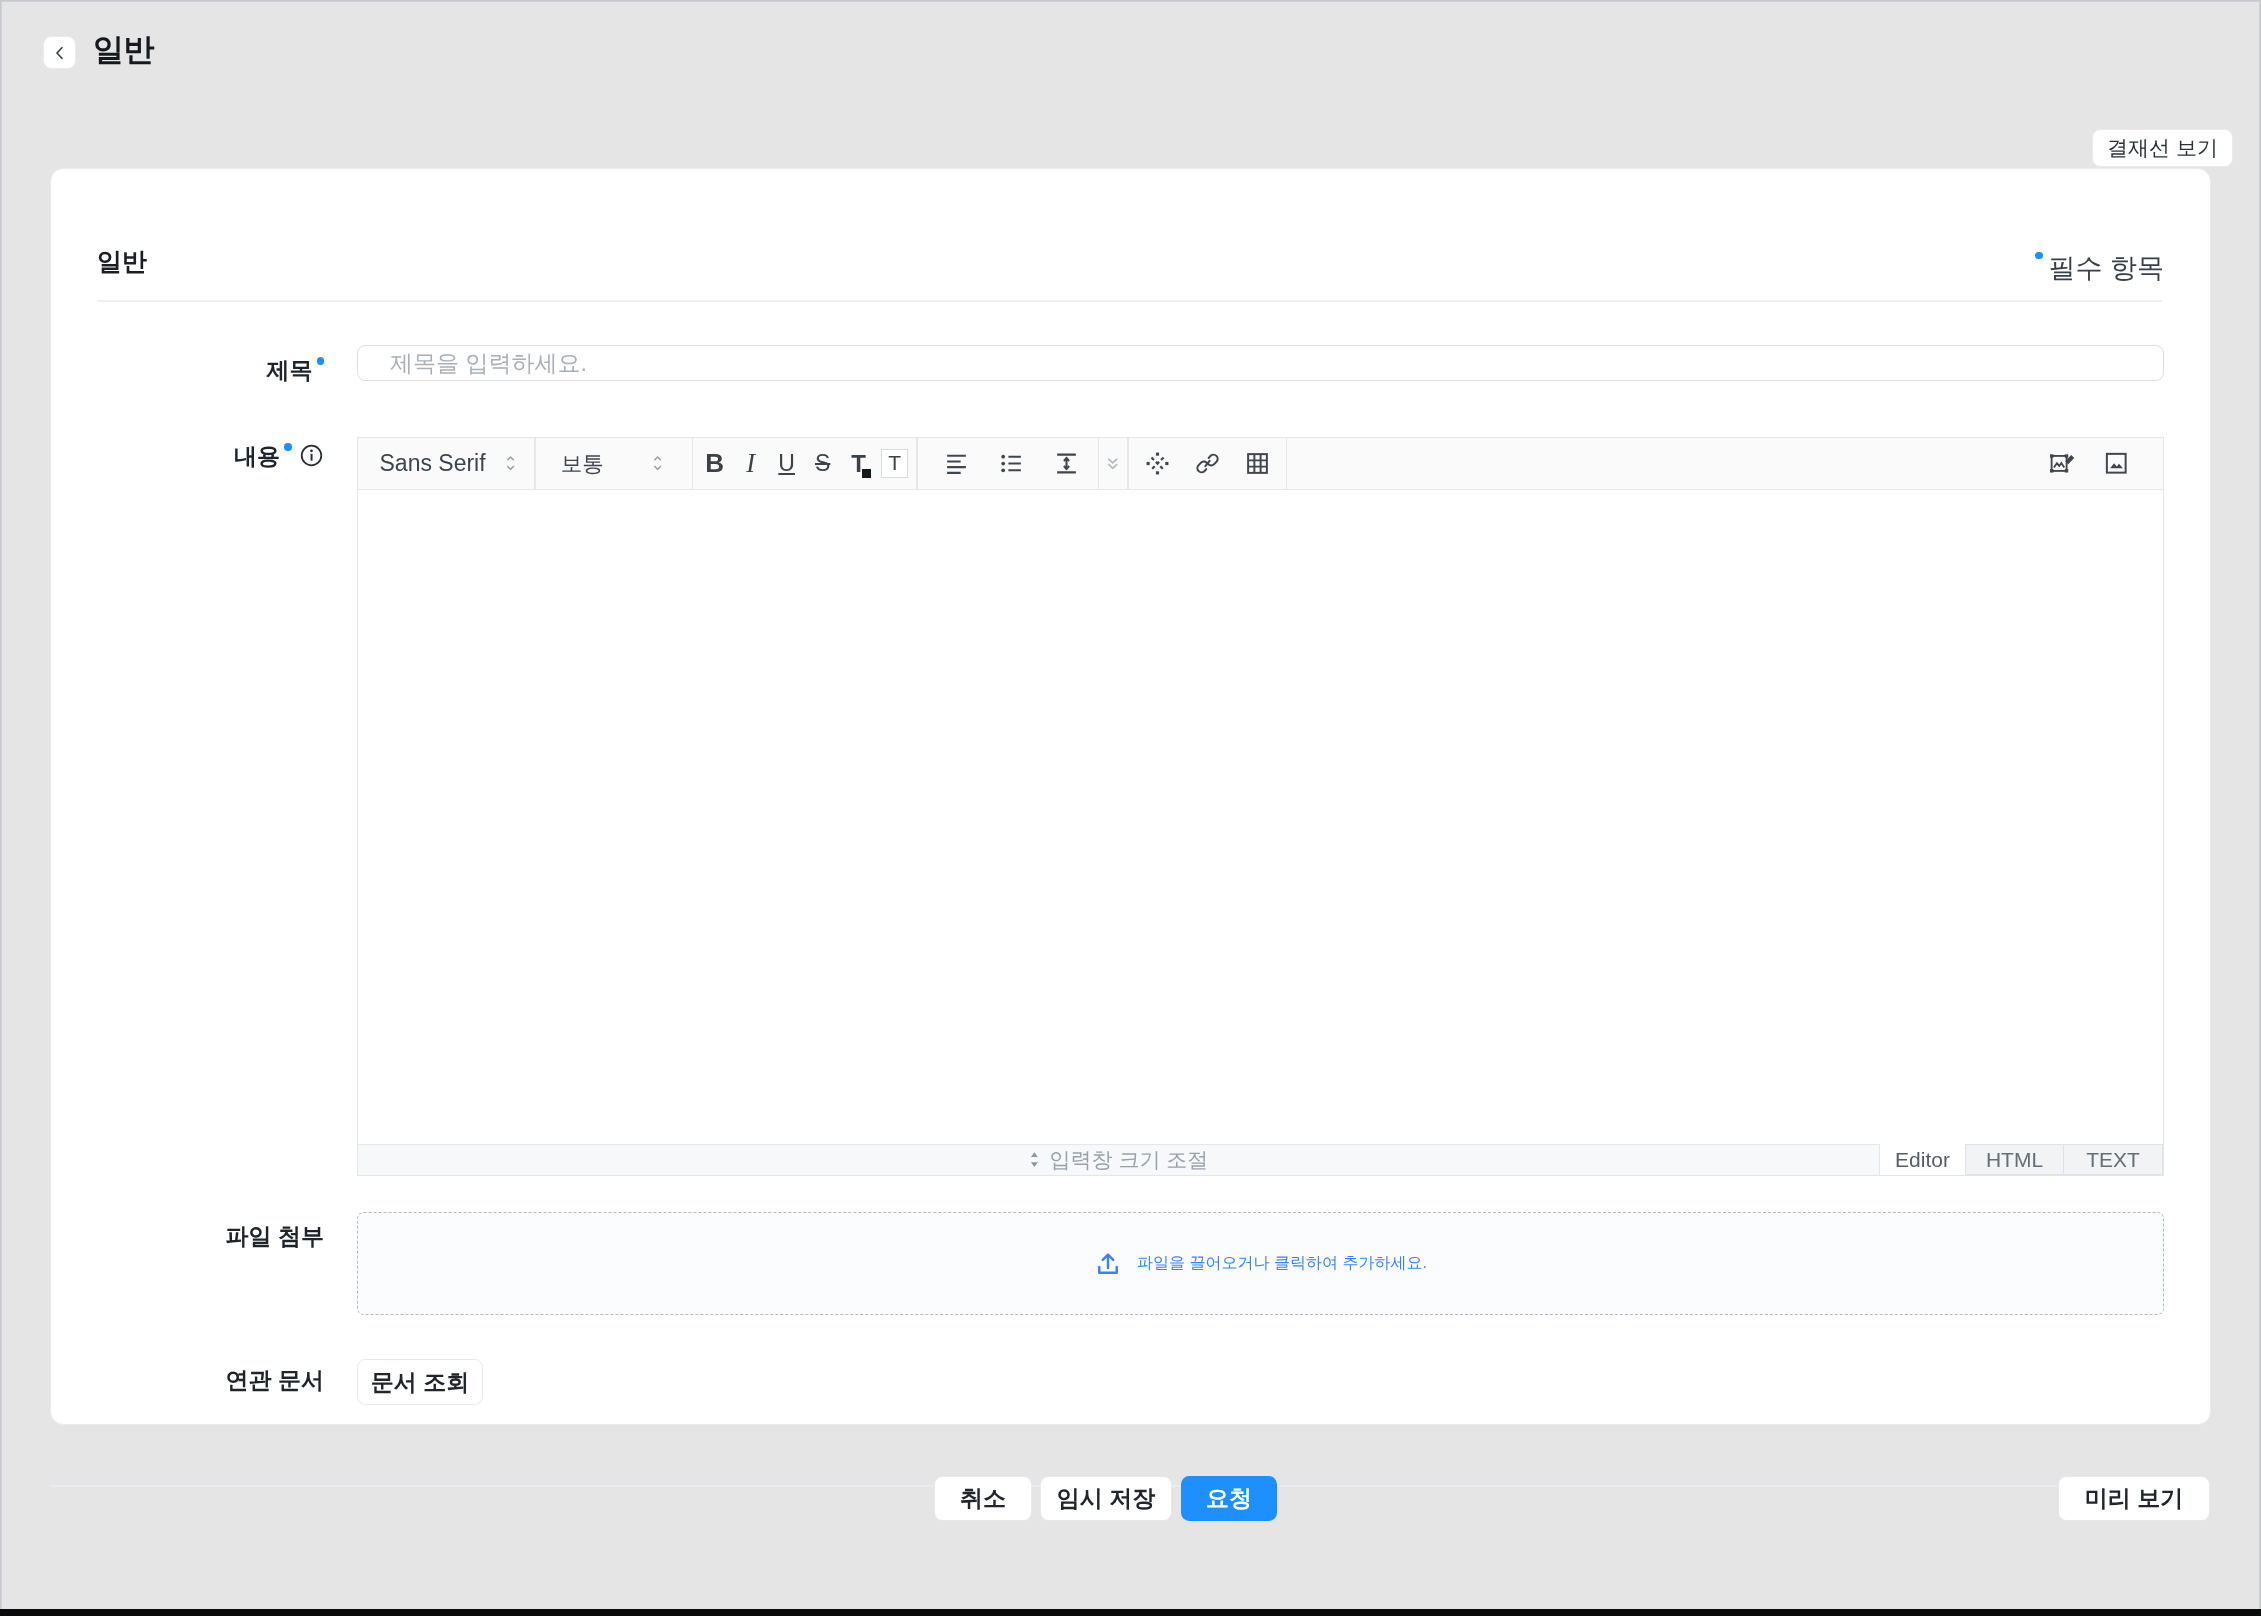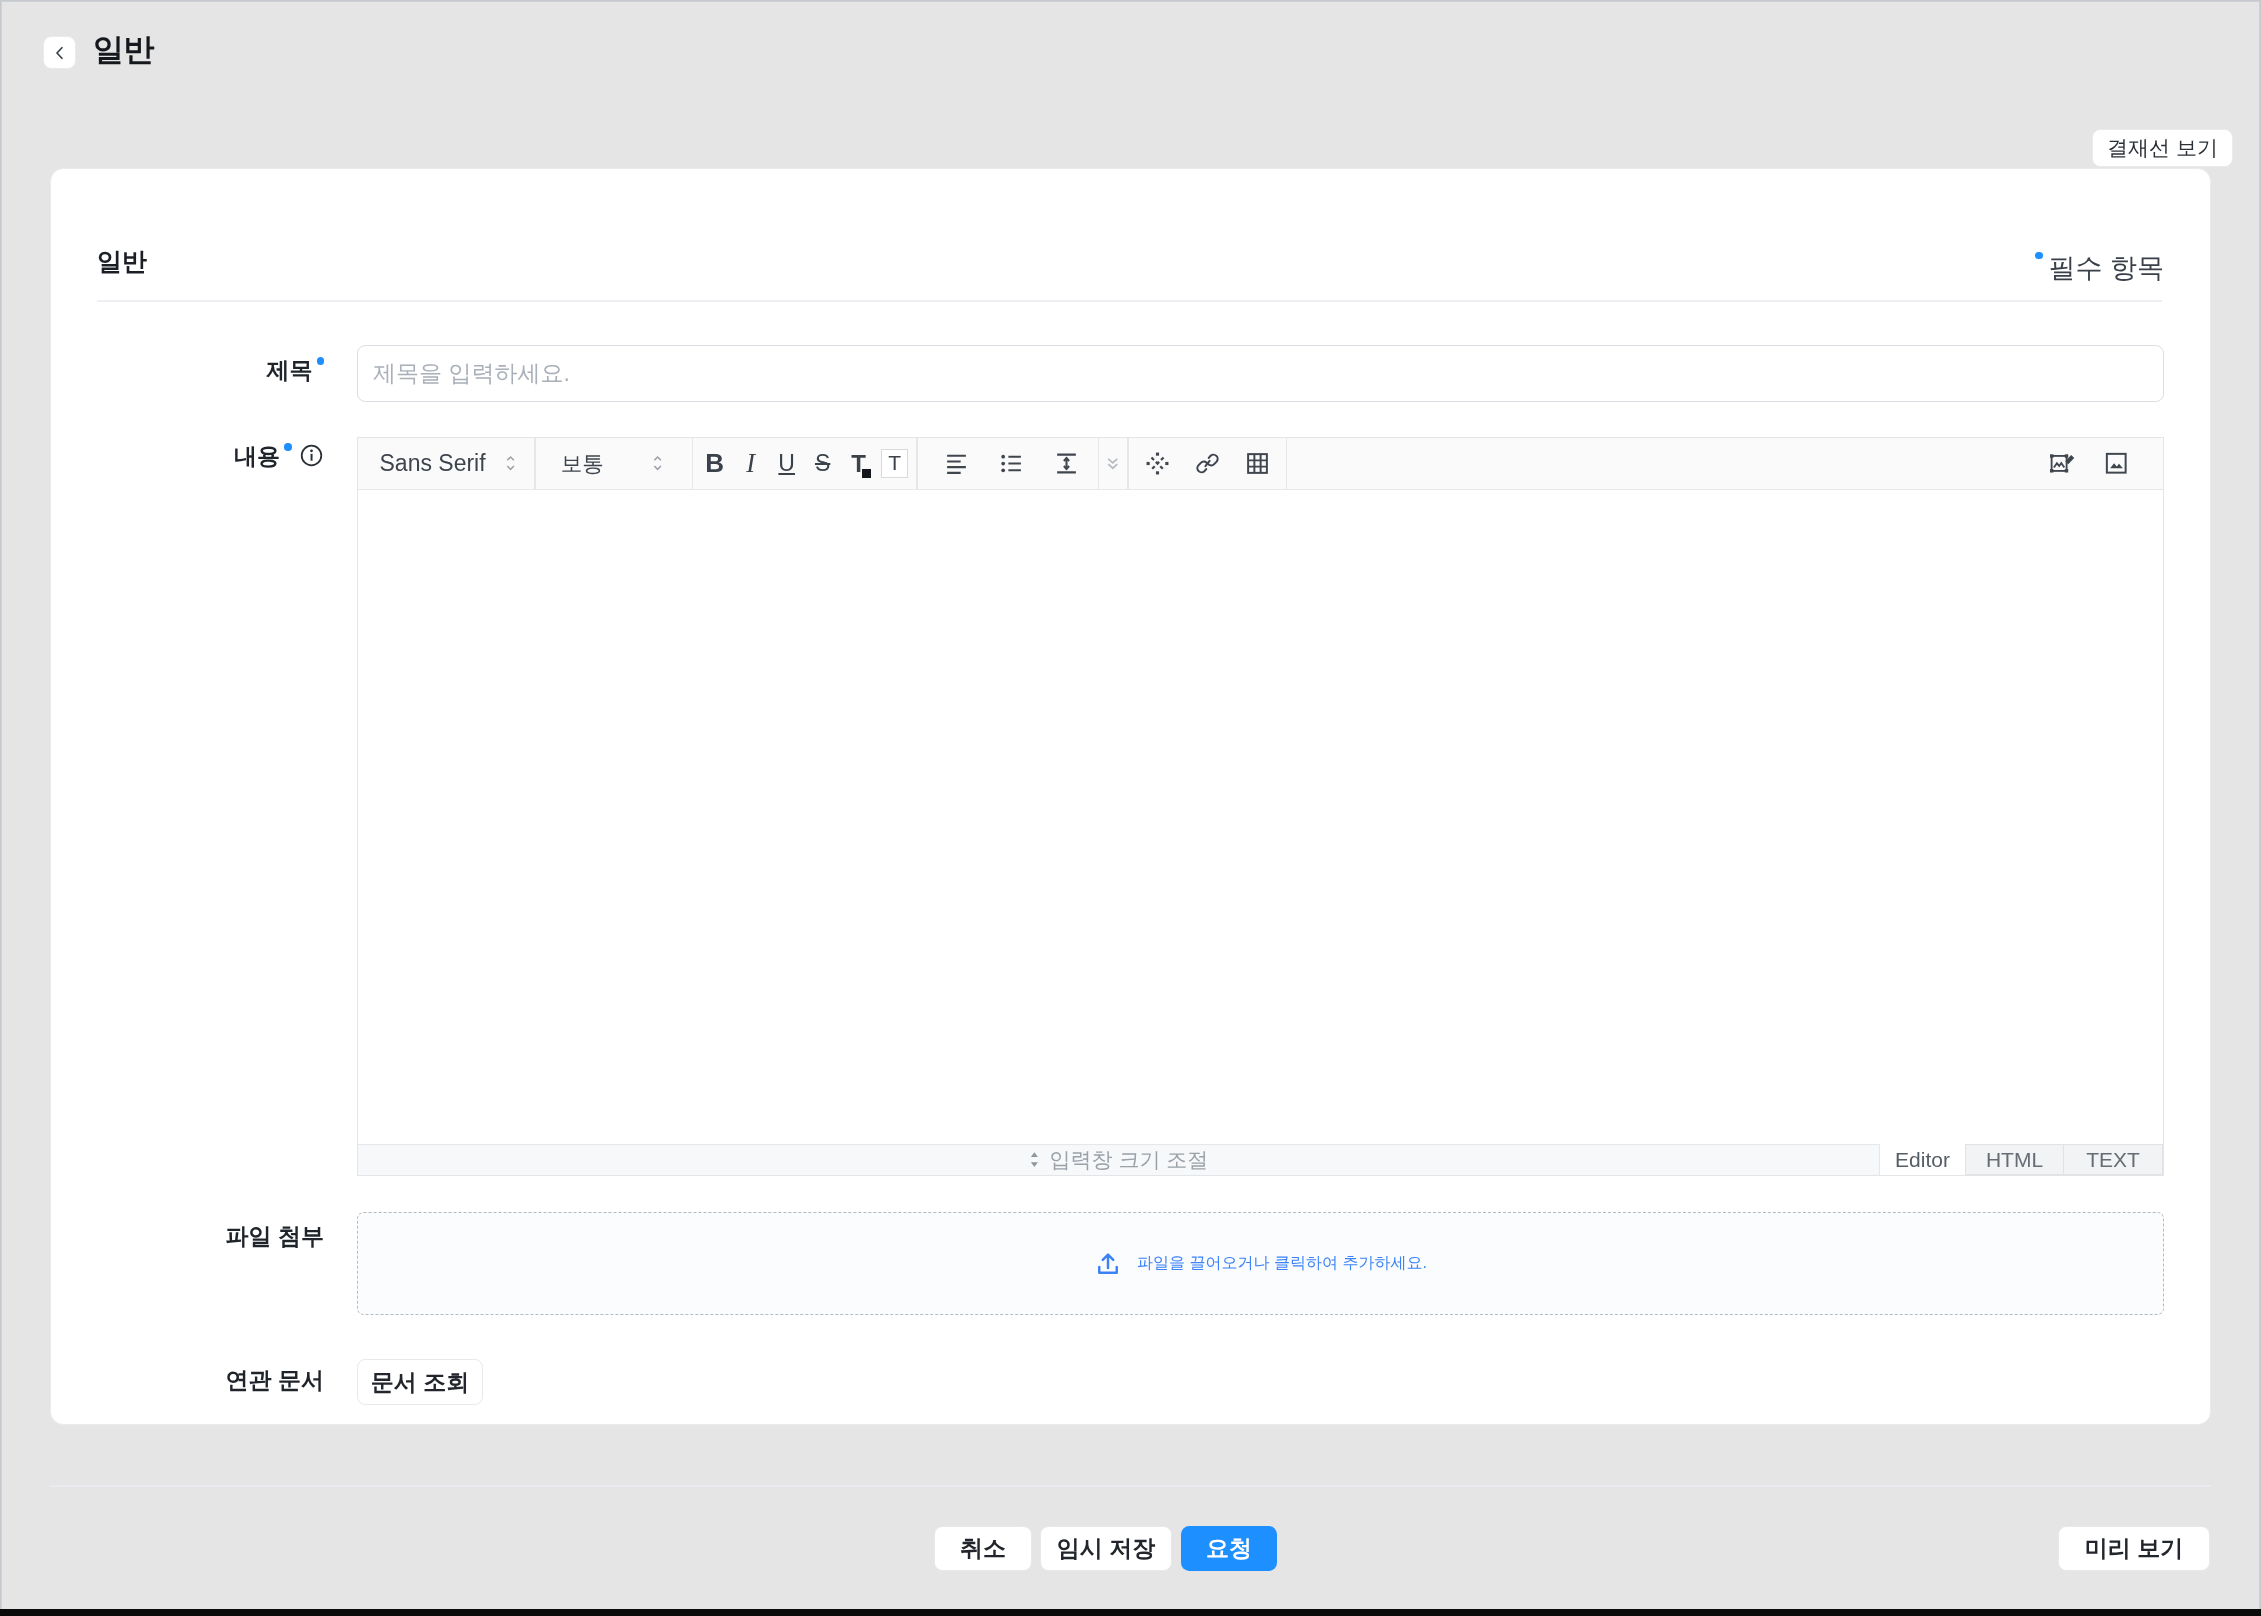--- a/index.html
+++ b/index.html
@@ -32,22 +32,22 @@
   .req-dot{display:inline-block;width:7.5px;height:7.5px;border-radius:50%;background:#1e8fff;}
   .field-label{position:absolute;left:0;width:273px;text-align:right;font-size:23px;font-weight:700;
                color:#1f242b;line-height:28px;}
   .field-label .req-dot{vertical-align:13.2px;margin-left:4.1px;}
   .lbl-title{top:187px;}
   .lbl-content{top:273px;}
   .lbl-file{top:1053px;}
   .lbl-related{top:1197px;}
   .info-ic{vertical-align:-4.1px;margin-left:7.5px;color:#2a2f36;cursor:pointer;}
 
-  .title-input{position:absolute;left:306px;top:176px;width:1807px;height:57px;box-sizing:border-box;
-               border:1.7px solid #dadde2;border-radius:8.3px;font-size:23px;padding:0 15px;color:#1f242b;
+  .title-input{position:absolute;left:306px;top:176px;width:1807px;height:36px;box-sizing:border-box;
+               border:1.7px solid #dadde2;border-radius:8.3px;font-size:23px;padding:0 32px;color:#1f242b;
                font-family:inherit;outline:none;}
   .title-input::placeholder{color:#a9b0b8;}
 
   
   .editor{position:absolute;left:306px;top:268px;width:1807px;height:739px;box-sizing:border-box;
           border:1.7px solid #e3e5e9;display:flex;flex-direction:column;background:#fff;}
   .editor-toolbar{height:51px;min-height:51px;background:#fafafa;border-bottom:1.7px solid #e8e8e8;
                   display:flex;align-items:stretch;}
   .tb-sep{width:1.7px;background:#e7e7e7;}
   .tb-select{display:flex;align-items:center;justify-content:space-between;cursor:pointer;
@@ -86,21 +86,21 @@
   .dropzone{position:absolute;left:306px;top:1043px;width:1807px;height:103px;box-sizing:border-box;
             border:1.7px dashed #b3bac2;border-radius:6.6px;background:#fbfcfd;display:flex;align-items:center;
             justify-content:center;gap:15px;color:#3b82f6;font-size:16px;cursor:pointer;}
   .docs-btn{position:absolute;left:306px;top:1182px;width:126px;height:46px;background:#fff;
             border:1.7px solid #e6e8ec;border-radius:8.3px;font-size:23px;font-weight:700;color:#22262c;
             display:flex;align-items:center;justify-content:center;cursor:pointer;box-sizing:border-box;
             font-family:inherit;margin-top:8px;}
 
   
   .footer-divider{position:absolute;left:50px;top:1485px;width:2161px;height:1.7px;background:#e9ebef;}
-  .f-btn{position:absolute;top:1526px;height:45px;background:#fff;border:1.7px solid #e6e8ec;border-radius:8.3px;
+  .f-btn{position:absolute;top:1476px;height:45px;background:#fff;border:1.7px solid #e6e8ec;border-radius:8.3px;
          font-size:23px;font-weight:700;color:#22262c;display:flex;align-items:center;justify-content:center;
          cursor:pointer;box-sizing:border-box;font-family:inherit;}
   .btn-cancel{left:934px;width:98px;}
   .btn-draft{left:1040px;width:132px;}
   .btn-request{left:1181px;width:96px;background:#1e8fff;border:none;color:#fff;}
   .btn-preview{left:2058px;width:152px;}
 </style>
 </head>
 <body>
 

